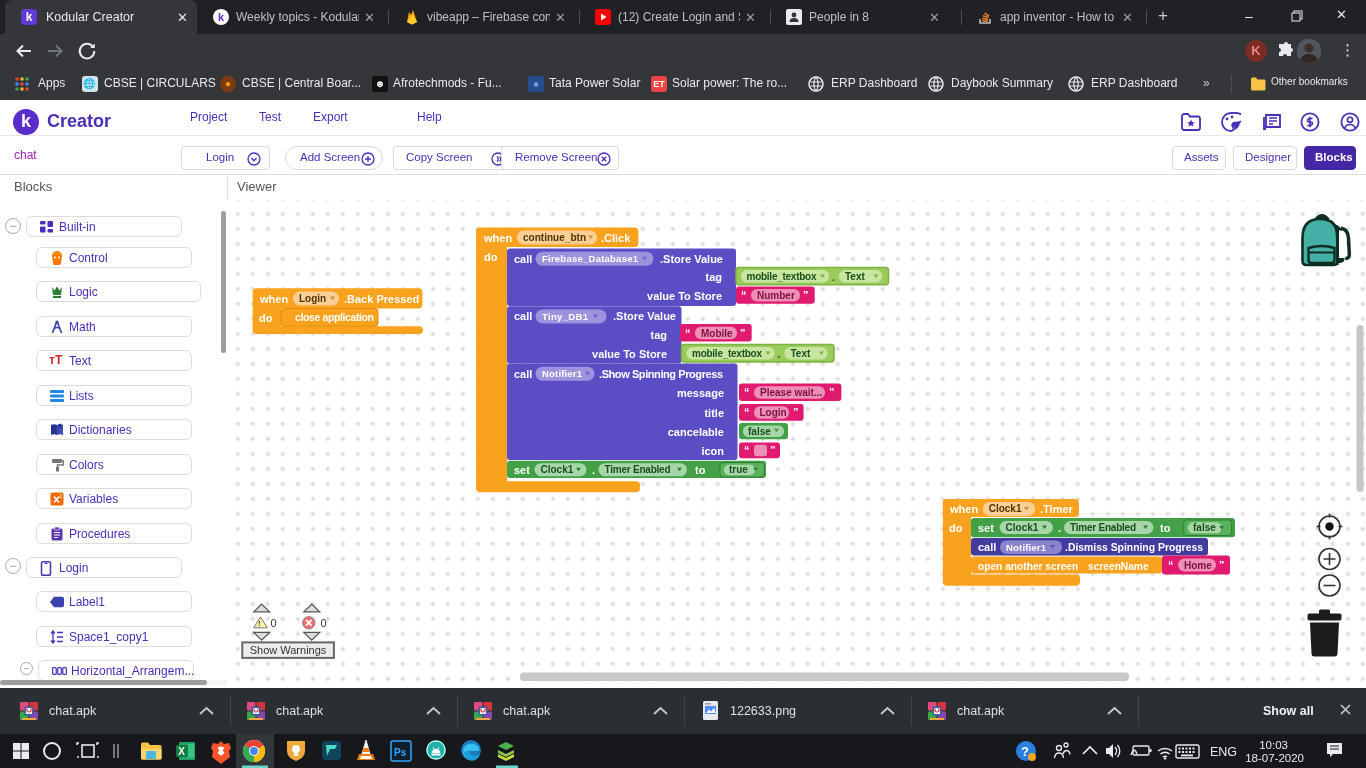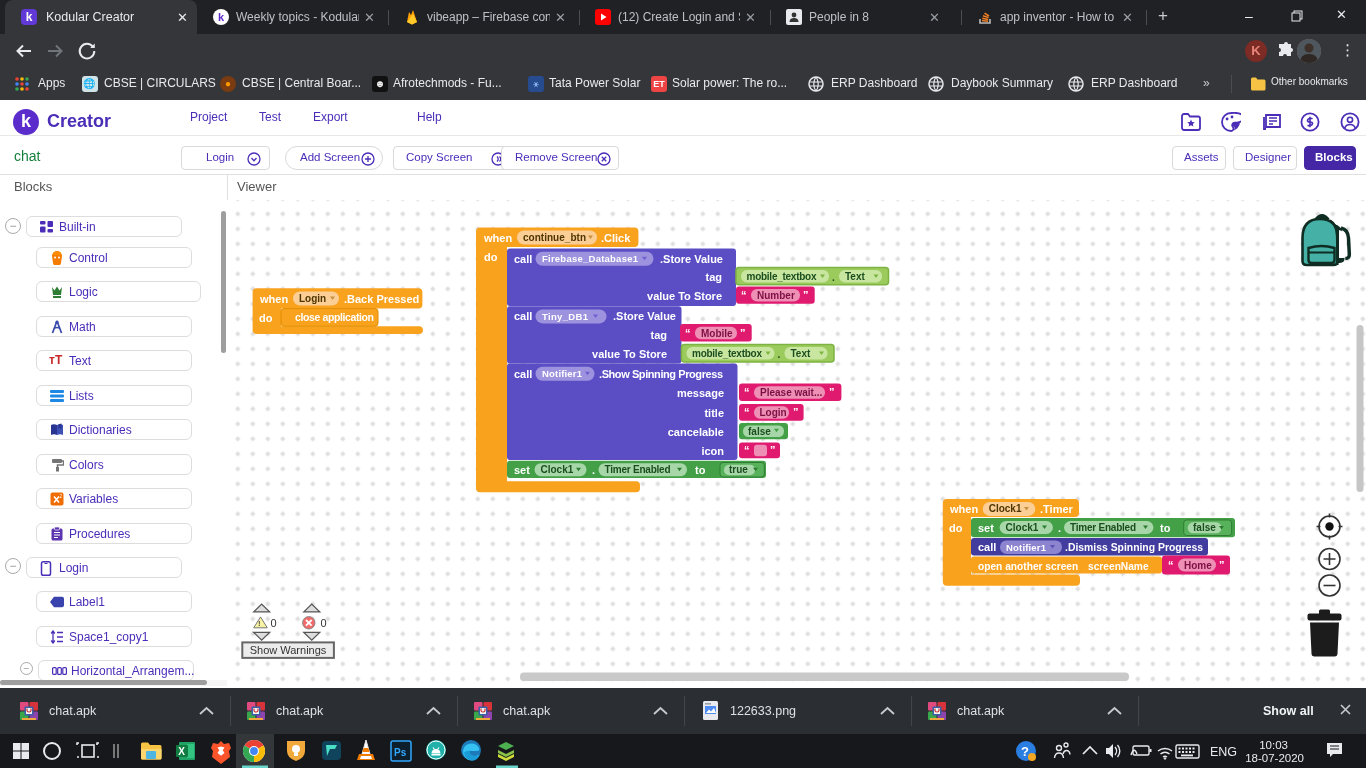--- a/index.html
+++ b/index.html
@@ -198,21 +198,21 @@
         <circle cx="10" cy="10" r="8.6" fill="none" stroke="#4b2db8" stroke-width="1.8"></circle>
         <path d="M12.5 6.7 A3.2 2.3 0 0 0 7.5 8.4 C7.5 10 10 10 10 10 C10 10 12.5 10 12.5 11.6 A3.2 2.3 0 0 1 7.5 13.3 M10 4.8 V15.2" fill="none" stroke="#4b2db8" stroke-width="1.6"></path>
       </svg>
     <svg style="position:absolute; left:1340px; top:12px;" width="20" height="20" viewBox="0 0 20 20">
         <circle cx="10" cy="10" r="8.6" fill="none" stroke="#4b2db8" stroke-width="1.8"></circle>
         <circle cx="10" cy="7.8" r="2.6" fill="none" stroke="#4b2db8" stroke-width="1.6"></circle>
         <path d="M4.5 16.4 Q6 12.5 10 12.5 Q14 12.5 15.5 16.4" fill="none" stroke="#4b2db8" stroke-width="1.6"></path>
       </svg>
   </div>
   <div class="abs" id="ktool">
-    <span style="position:absolute; left:14px; top:11px; font-size:14px; color:#15803d;">chat</span>
+    <span style="position:absolute; left:14px; top:11px; font-size:12px; color:#a21caf;">chat</span>
     <div class="kbtn" style="left:181px; width:89px;">
         <span style="position:absolute; left:24px; top:4px;">Login</span>
         <svg style="position:absolute; right:8px; top:5px;" width="14" height="14" viewBox="0 0 14 14">
           <circle cx="7" cy="7" r="6" fill="none" stroke="#4b2db8" stroke-width="1.3"></circle>
           <path d="M4.5 6 L7 8.7 L9.5 6" fill="none" stroke="#4b2db8" stroke-width="1.3"></path>
         </svg>
       </div>
     <div class="kbtn" style="left:285px; width:98px;border-radius:12px;">
         <span style="position:absolute; left:14px; top:4px;">Add Screen</span>
         <svg style="position:absolute; right:7px; top:5px;" width="14" height="14" viewBox="0 0 14 14">

